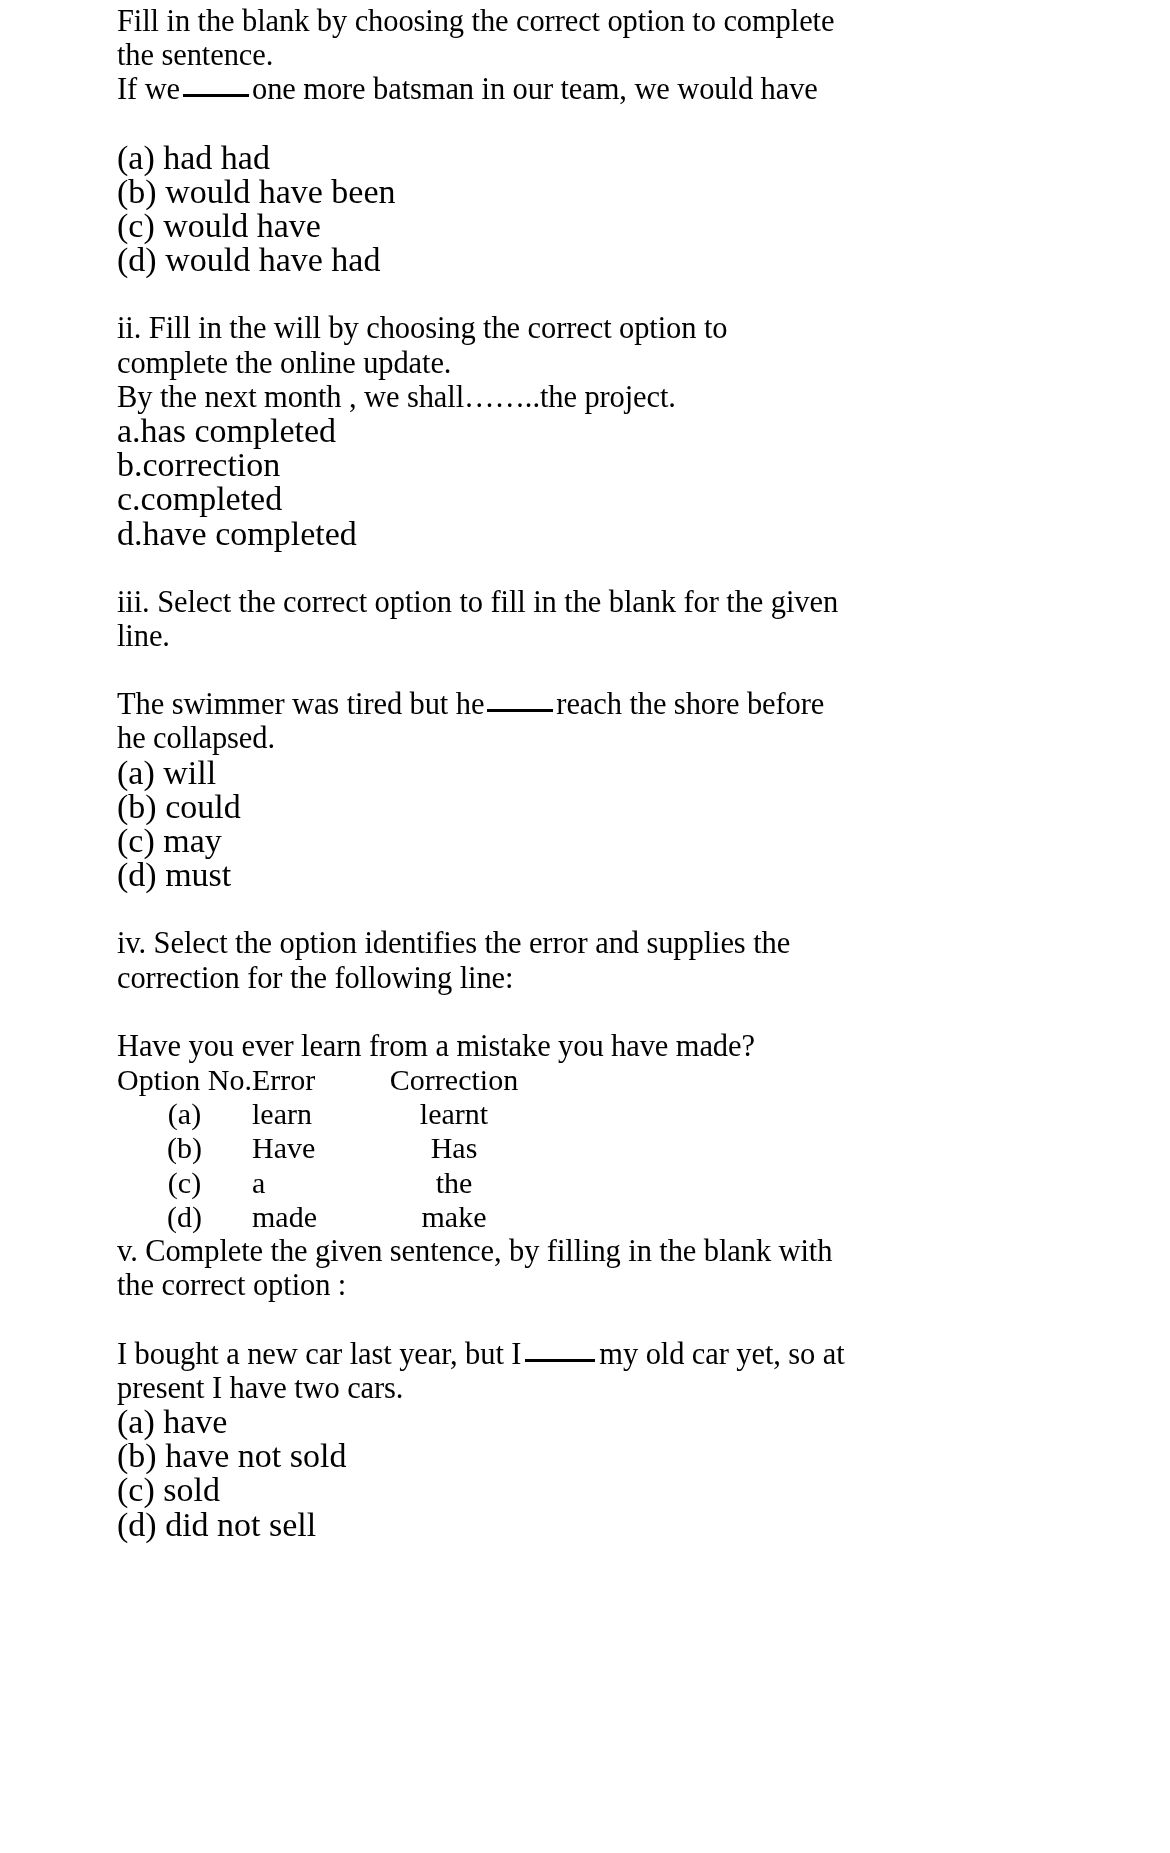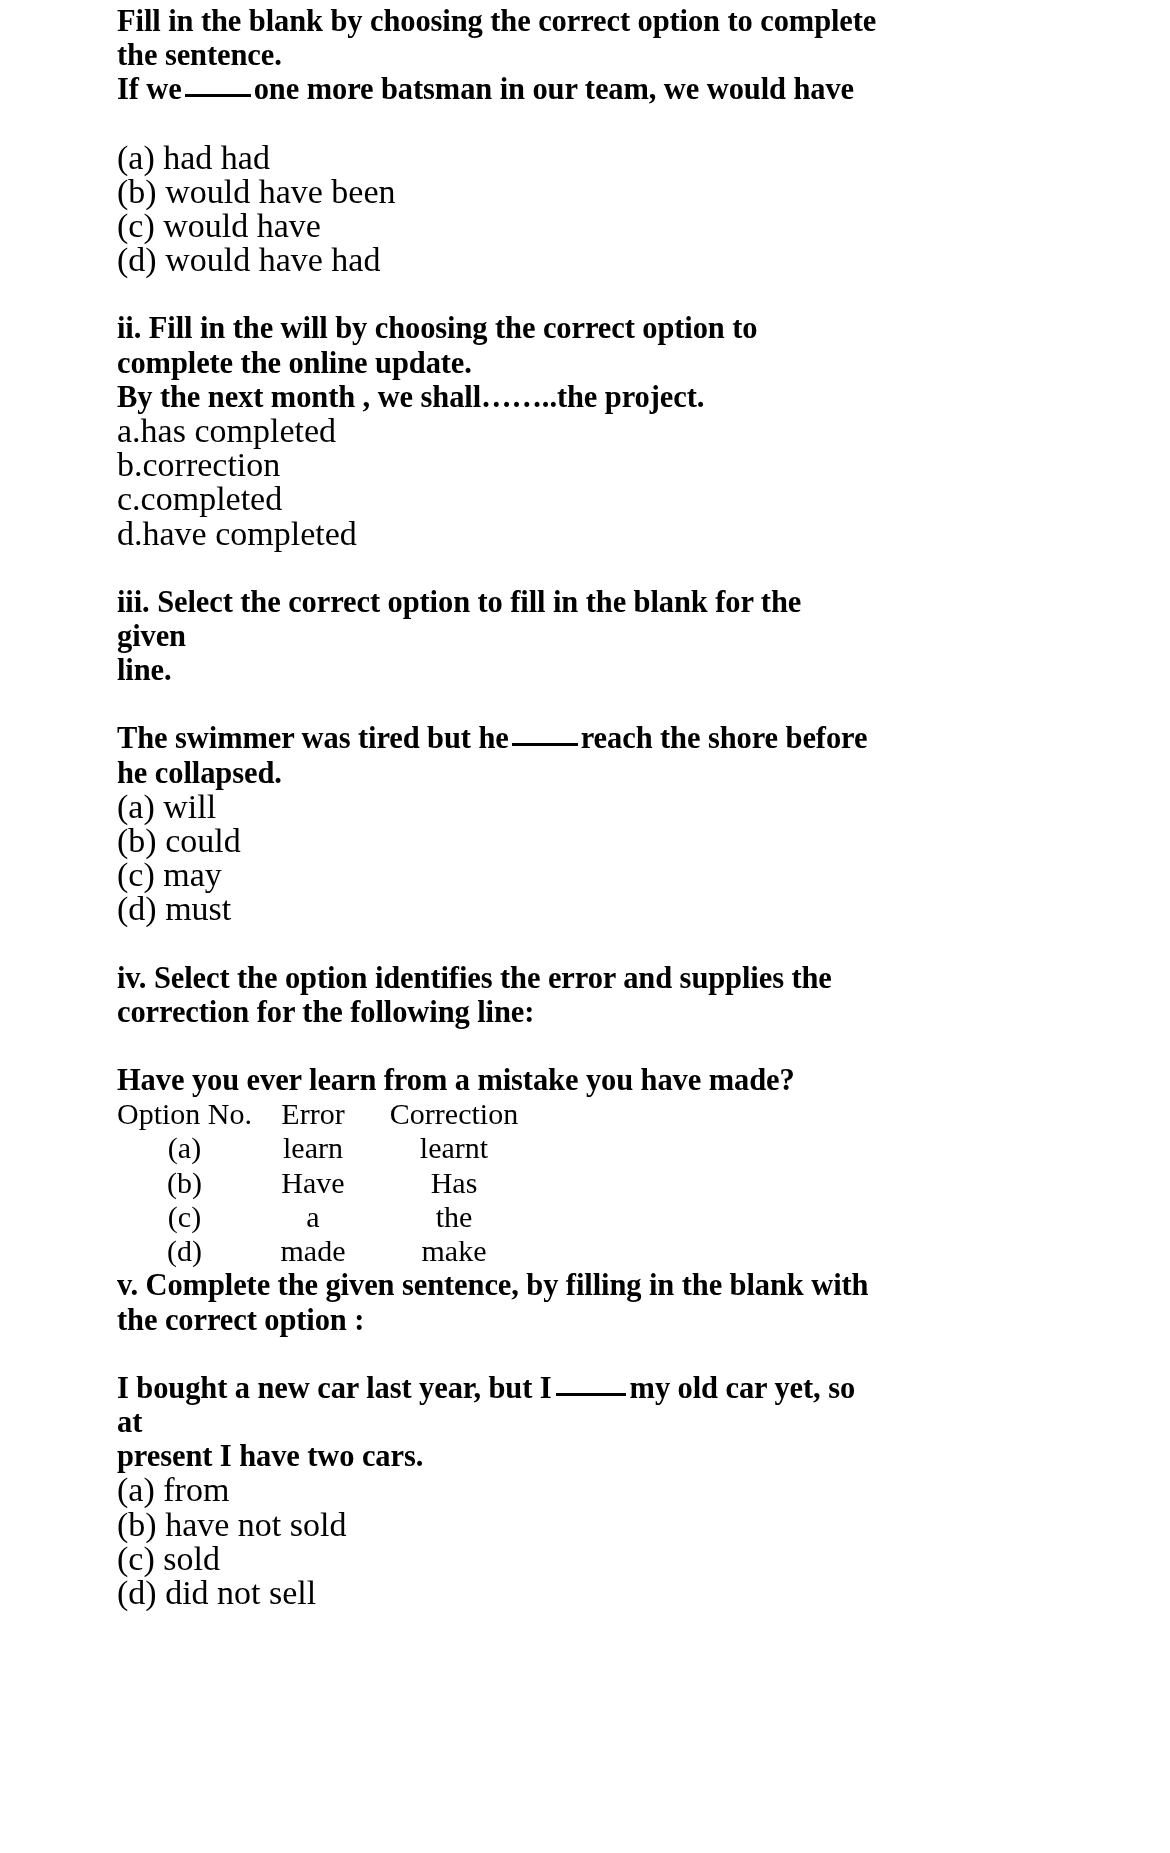--- a/index.html
+++ b/index.html
@@ -20,21 +20,21 @@
     height: 1853px;
     padding: 0;
     box-sizing: border-box;
   }
   .content {
     padding-left: 117px;
     padding-right: 30px;
     padding-top: 4px;
   }
   .q-stem {
-    font-weight: bold;
+    font-weight: normal;
     font-size: 30.5px;
     line-height: 34.2px;
     letter-spacing: -0.1px;
     max-width: 760px;
     margin: 0;
   }
   .opt {
     font-weight: normal;
     font-size: 34px;
     line-height: 34.2px;
@@ -66,21 +66,21 @@
     line-height: 34.2px;
   }
   .tbl td {
     padding: 0;
     font-size: 30px;
     line-height: 34.2px;
     vertical-align: top;
     white-space: pre;
   }
   .tbl .c-opt { width: 132px; text-align: center; }
-  .tbl .c-err { width: 122px; text-align: center; }
+  .tbl .c-err { width: 122px; text-align: left; }
   .tbl .c-cor { width: 160px; text-align: center; }
   .tbl-head td { text-align: left; white-space: pre; margin-top: 39px; }
   .tbl-head .c-opt { text-align: left; }
 </style>
 </head>
 <body>
 
 <div class="page">
   <div class="content">
 
@@ -164,20 +164,20 @@
     </div>
 
     <div>
       <p class="q-stem">v. Complete the given sentence, by filling in the blank with</p>
       <p class="q-stem">the correct option :</p>
       <div class="gap-m"></div>
       <p class="q-stem">
         <span>I bought a new car last year, but I</span><span class="blank-thin"></span><span>my old car yet, so at</span>
       </p>
       <p class="q-stem">present I have two cars.</p>
-      <p class="opt">(a) from</p>
+      <p class="opt">(a) have</p>
       <p class="opt">(b) have not sold</p>
       <p class="opt">(c) sold</p>
       <p class="opt">(d) did not sell</p>
     </div>
 
   </div>
 </div>
 
 </body></html>

